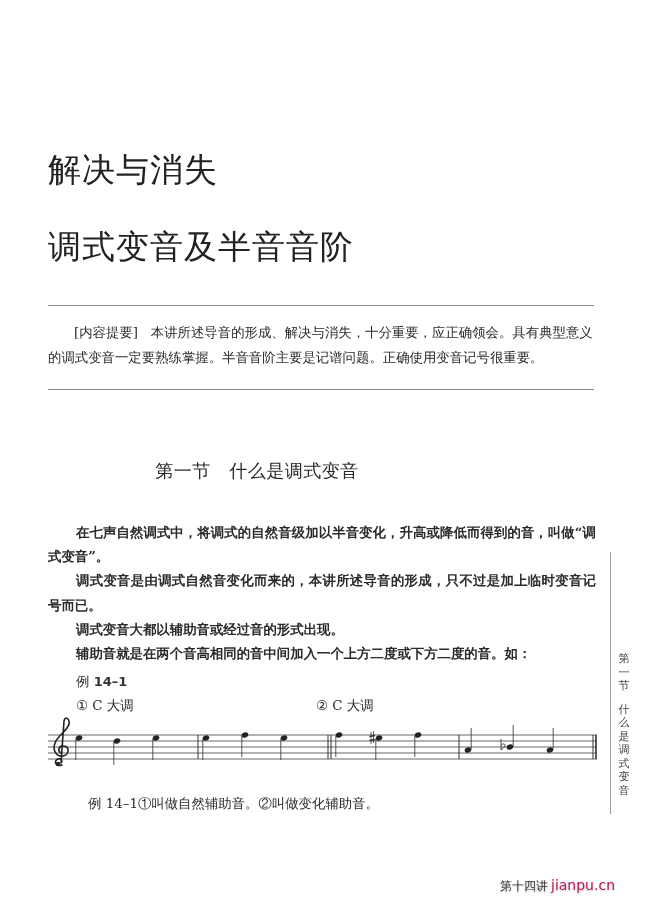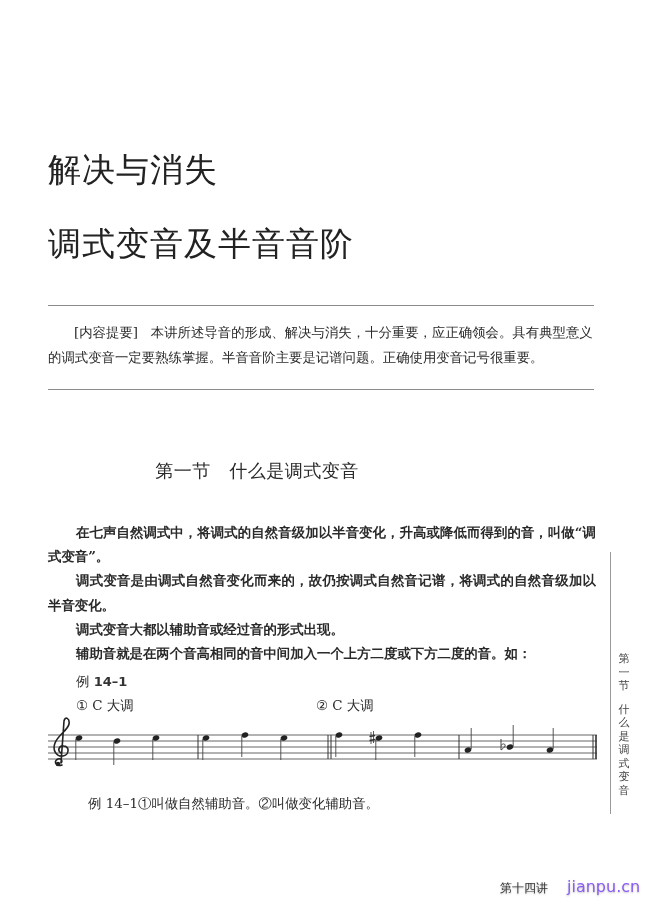--- a/index.html
+++ b/index.html
@@ -21,21 +21,21 @@
       font-family: "DejaVu Sans", "Liberation Sans", sans-serif;
       font-size: 33px;
       font-weight: normal;
       color: #222;
       letter-spacing: 1px;
       line-height: 40px;
       white-space: nowrap;
     }
     .chapter-title {
       left: 48px; top: 227px;
-      font-family: Liberation Mono, monospace;
+      font-family: Liberation Serif, serif;
       font-size: 33px;
       color: #222;
       letter-spacing: 1px;
       line-height: 40px;
       white-space: nowrap;
     }
     .rule {
       left: 48px; width: 546px; height: 0;
       border-top: 1.5px solid #8a8a8a;
     }
@@ -94,21 +94,21 @@
       text-align: center;
     }
     .side-tab span { display: block; }
     .side-tab .gap { height: 10px; }
     .watermark {
       left: 500px; top: 877px;
       font-size: 12px; white-space: nowrap; color: #333;
       font-family: "DejaVu Sans", "Liberation Sans", sans-serif;
       text-shadow: 0 1px 2px rgba(0,0,0,0.25);
     }
-    .watermark .site { color: #8b5cf6; font-size: 16px; margin-left: 19px; }
+    .watermark .site { color: #be185d; font-size: 14px; margin-left: 3px; }
     svg.score { left: 44px; top: 715px; }
   </style>
 </head>
 <body>
 
 <div class="abs chapter-num">解决与消失</div>
 <div class="abs chapter-title">调式变音及半音音阶</div>
 
 <div class="abs rule" style="top:305px;"></div>
 <div class="abs summary">
@@ -116,21 +116,21 @@
     <span>[内容提要]</span>&nbsp;&nbsp;&nbsp;<span>本讲所述导音的形成、解决与消失，十分重要，应正确领会。具有典型意义</span>
   </p>
   <p>的调式变音一定要熟练掌握。半音音阶主要是记谱问题。正确使用变音记号很重要。</p>
 </div>
 <div class="abs rule" style="top:389px;"></div>
 
 <div class="abs section-title">第一节　什么是调式变音</div>
 
 <div class="abs body-text">
   <p class="indent">在七声自然调式中，将调式的自然音级加以半音变化，升高或降低而得到的音，叫做“调式变音”。</p>
-  <p class="indent">调式变音是由调式自然音变化而来的，故仍按调式自然音记谱，将调式的自然音级加以半音变化。</p>
+  <p class="indent">调式变音是由调式自然音变化而来的，本讲所述导音的形成，只不过是加上临时变音记号而已。</p>
   <p class="indent">调式变音大都以辅助音或经过音的形式出现。</p>
   <p class="indent">辅助音就是在两个音高相同的音中间加入一个上方二度或下方二度的音。如：</p>
 </div>
 
 <div class="abs example-label">
   <span>例</span>
   <span class="num">14–1</span>
 </div>
 <div class="abs key-label" style="left:76px;">① C 大调</div>
 <div class="abs key-label" style="left:316px;">② C 大调</div>

